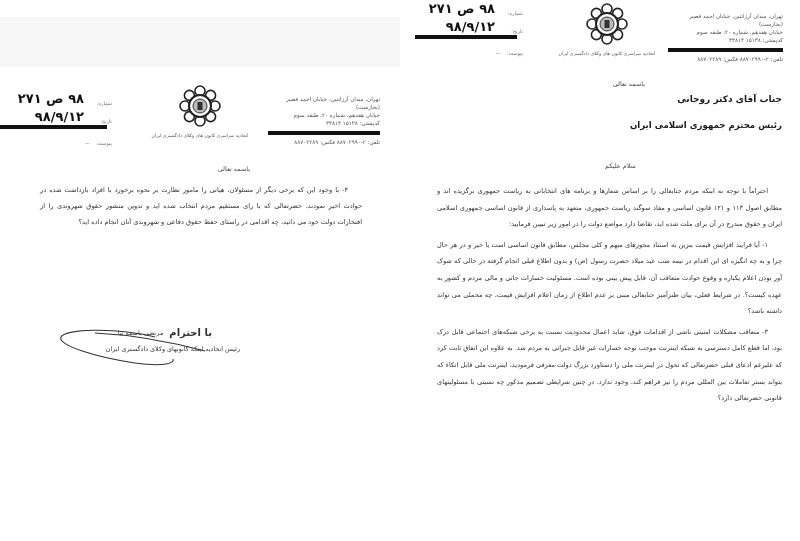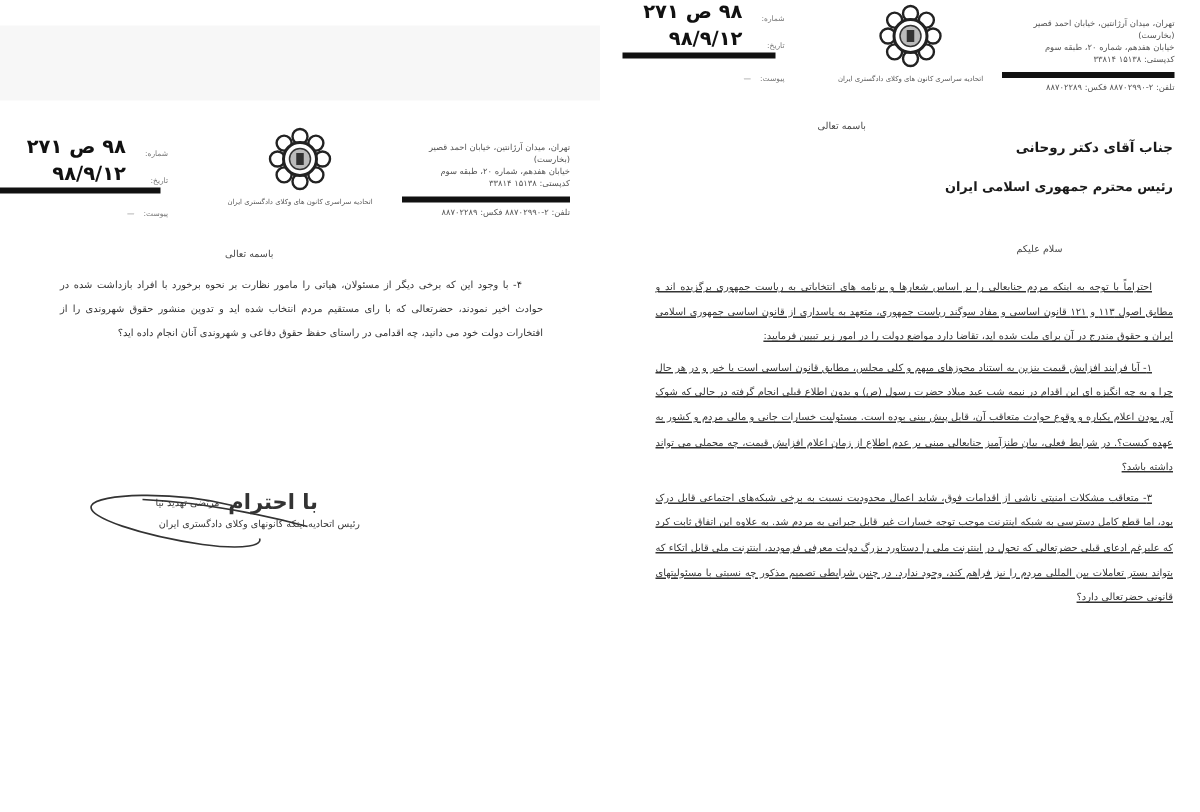--- a/index.html
+++ b/index.html
@@ -17,21 +17,21 @@
   .addr .bar { height:4px; background:#111; margin:4px 0 3px 0; }
   .ref { position:absolute; direction:rtl; text-align:right; }
   .ref .row { display:flex; flex-direction:row; align-items:flex-end; gap:6px; height:14px; }
   .ref .lbl { font-size:5px; color:#777; width:22px; }
   .ref .val { font-size:13px; font-weight:bold; color:#111; letter-spacing:0.5px; font-family:"DejaVu Sans", sans-serif; }
   .ref .bar { position:absolute; height:4px; background:#111; }
   .ref .attach { font-size:5px; color:#777; }
   .logo { position:absolute; text-align:center; }
   .logo .cap { font-size:4.6px; color:#555; margin-top:1px; white-space:nowrap; }
 
-  .bismillah { position:absolute; font-size:6.4px; color:#444; direction:rtl; text-align:left; }
+  .bismillah { position:absolute; font-size:6.4px; color:#444; direction:rtl; text-align:right; }
   .body-text { position:absolute; direction:rtl; text-align:justify; font-size:6.6px; line-height:15.8px; color:#333; }
   .body-text p { margin:0 0 4px 0; text-indent:14px; }
   .recipient { position:absolute; direction:rtl; text-align:right; font-weight:bold; color:#1a1a1a; }
   .greeting { position:absolute; direction:rtl; font-size:6.4px; color:#444; }
   .sig { position:absolute; direction:rtl; text-align:right; font-size:6.4px; color:#333; }
   .sig svg { position:absolute; }
 </style>
 </head>
 <body>
 
@@ -87,22 +87,22 @@
 
   <div class="body-text" style="left:40px; width:322px; top:183px;">
     <p>۴- با وجود این که برخی دیگر از مسئولان، هیاتی را مامور نظارت بر نحوه برخورد با افراد بازداشت شده در حوادث اخیر نمودند، حضرتعالی که با رای مستقیم مردم انتخاب شده اید و تدوین منشور حقوق شهروندی را از افتخارات دولت خود می دانید، چه اقدامی در راستای حفظ حقوق دفاعی و شهروندی آنان انجام داده اید؟</p>
   </div>
 
   <div class="sig" style="left:55px; width:185px; top:323px; height:50px;">
     <svg width="160" height="48" viewBox="0 0 160 48" style="left:0; top:0;">
       <path d="M100 14 C60 4, 10 6, 6 14 C2 22, 40 34, 80 40 C110 44, 120 40, 118 36 M40 10 C80 12, 120 20, 150 28" fill="none" stroke="#333" stroke-width="1.1"></path>
     </svg>
     <div style="position:absolute; right:28px; top:4px; display:flex; gap:6px; align-items:center;">
-      <span style="font-weight:bold; font-size:14px;">با احترام</span>
-      <span>مرتضی تهدید نیا</span>
+      <span style="font-weight:bold; font-size:10px;">با احترام</span>
+      <span>مرتضی باسمه نیا</span>
     </div>
     <div style="position:absolute; right:0; top:22px; white-space:nowrap;">رئیس اتحادیه اینکه کانونهای وکلای دادگستری ایران</div>
   </div>
 </div>
 
 <div class="page right">
   <div class="header" style="top:0;">
     <div class="addr" style="left:263px; width:115px; top:12px;">
       <div>تهران، میدان آرژانتین، خیابان احمد قصیر (بخارست)</div>
       <div>خیابان هفدهم، شماره ۲۰، طبقه سوم</div>
@@ -145,20 +145,20 @@
         <span class="attach">—</span>
       </div>
     </div>
   </div>
 
   <div class="bismillah" style="left:140px; width:100px; top:80px;">باسمه تعالی</div>
 
   <div class="recipient" style="left:100px; width:277px; top:94px; font-size:9px;">جناب آقای دکتر روحانی</div>
   <div class="recipient" style="left:100px; width:277px; top:120px; font-size:8.6px;">رئیس محترم جمهوری اسلامی ایران</div>
 
-  <div class="greeting" style="left:200px; width:176px; top:162px; text-align:center;">سلام علیکم</div>
+  <div class="greeting" style="left:200px; width:176px; top:162px; text-align:left;">سلام علیکم</div>
 
-  <div class="body-text" style="left:32px; width:345px; top:183px; line-height:16.6px;text-decoration:underline;">
+  <div class="body-text" style="left:32px; width:345px; top:183px; line-height:16.6px;">
     <p>احتراماً با توجه به اینکه مردم جنابعالی را بر اساس شعارها و برنامه های انتخاباتی به ریاست جمهوری برگزیده اند و مطابق اصول ۱۱۳ و ۱۲۱ قانون اساسی و مفاد سوگند ریاست جمهوری، متعهد به پاسداری از قانون اساسی جمهوری اسلامی ایران و حقوق مندرج در آن برای ملت شده اید، تقاضا دارد مواضع دولت را در امور زیر تبیین فرمایید:</p>
     <p>۱- آیا فرایند افزایش قیمت بنزین به استناد مجوزهای مبهم و کلی مجلس، مطابق قانون اساسی است یا خیر و در هر حال چرا و به چه انگیزه ای این اقدام در نیمه شب عید میلاد حضرت رسول (ص) و بدون اطلاع قبلی انجام گرفته در حالی که شوک آور بودن اعلام یکباره و وقوع حوادث متعاقب آن، قابل پیش بینی بوده است. مسئولیت خسارات جانی و مالی مردم و کشور به عهده کیست؟. در شرایط فعلی، بیان طنزآمیز جنابعالی مبنی بر عدم اطلاع از زمان اعلام افزایش قیمت، چه محملی می تواند داشته باشد؟</p>
     <p>۳- متعاقب مشکلات امنیتی ناشی از اقدامات فوق، شاید اعمال محدودیت نسبت به برخی شبکه‌های اجتماعی قابل درک بود، اما قطع کامل دسترسی به شبکه اینترنت موجب توجه خسارات غیر قابل جبرانی به مردم شد. به علاوه این اتفاق ثابت کرد که علیرغم ادعای قبلی حضرتعالی که تحول در اینترنت ملی را دستاورد بزرگ دولت معرفی فرمودید، اینترنت ملی قابل اتکاء که بتواند بستر تعاملات بین المللی مردم را نیز فراهم کند، وجود ندارد. در چنین شرایطی تصمیم مذکور چه نسبتی با مسئولیتهای قانونی حضرتعالی دارد؟</p>
   </div>
 </div>
 
 </body></html>

